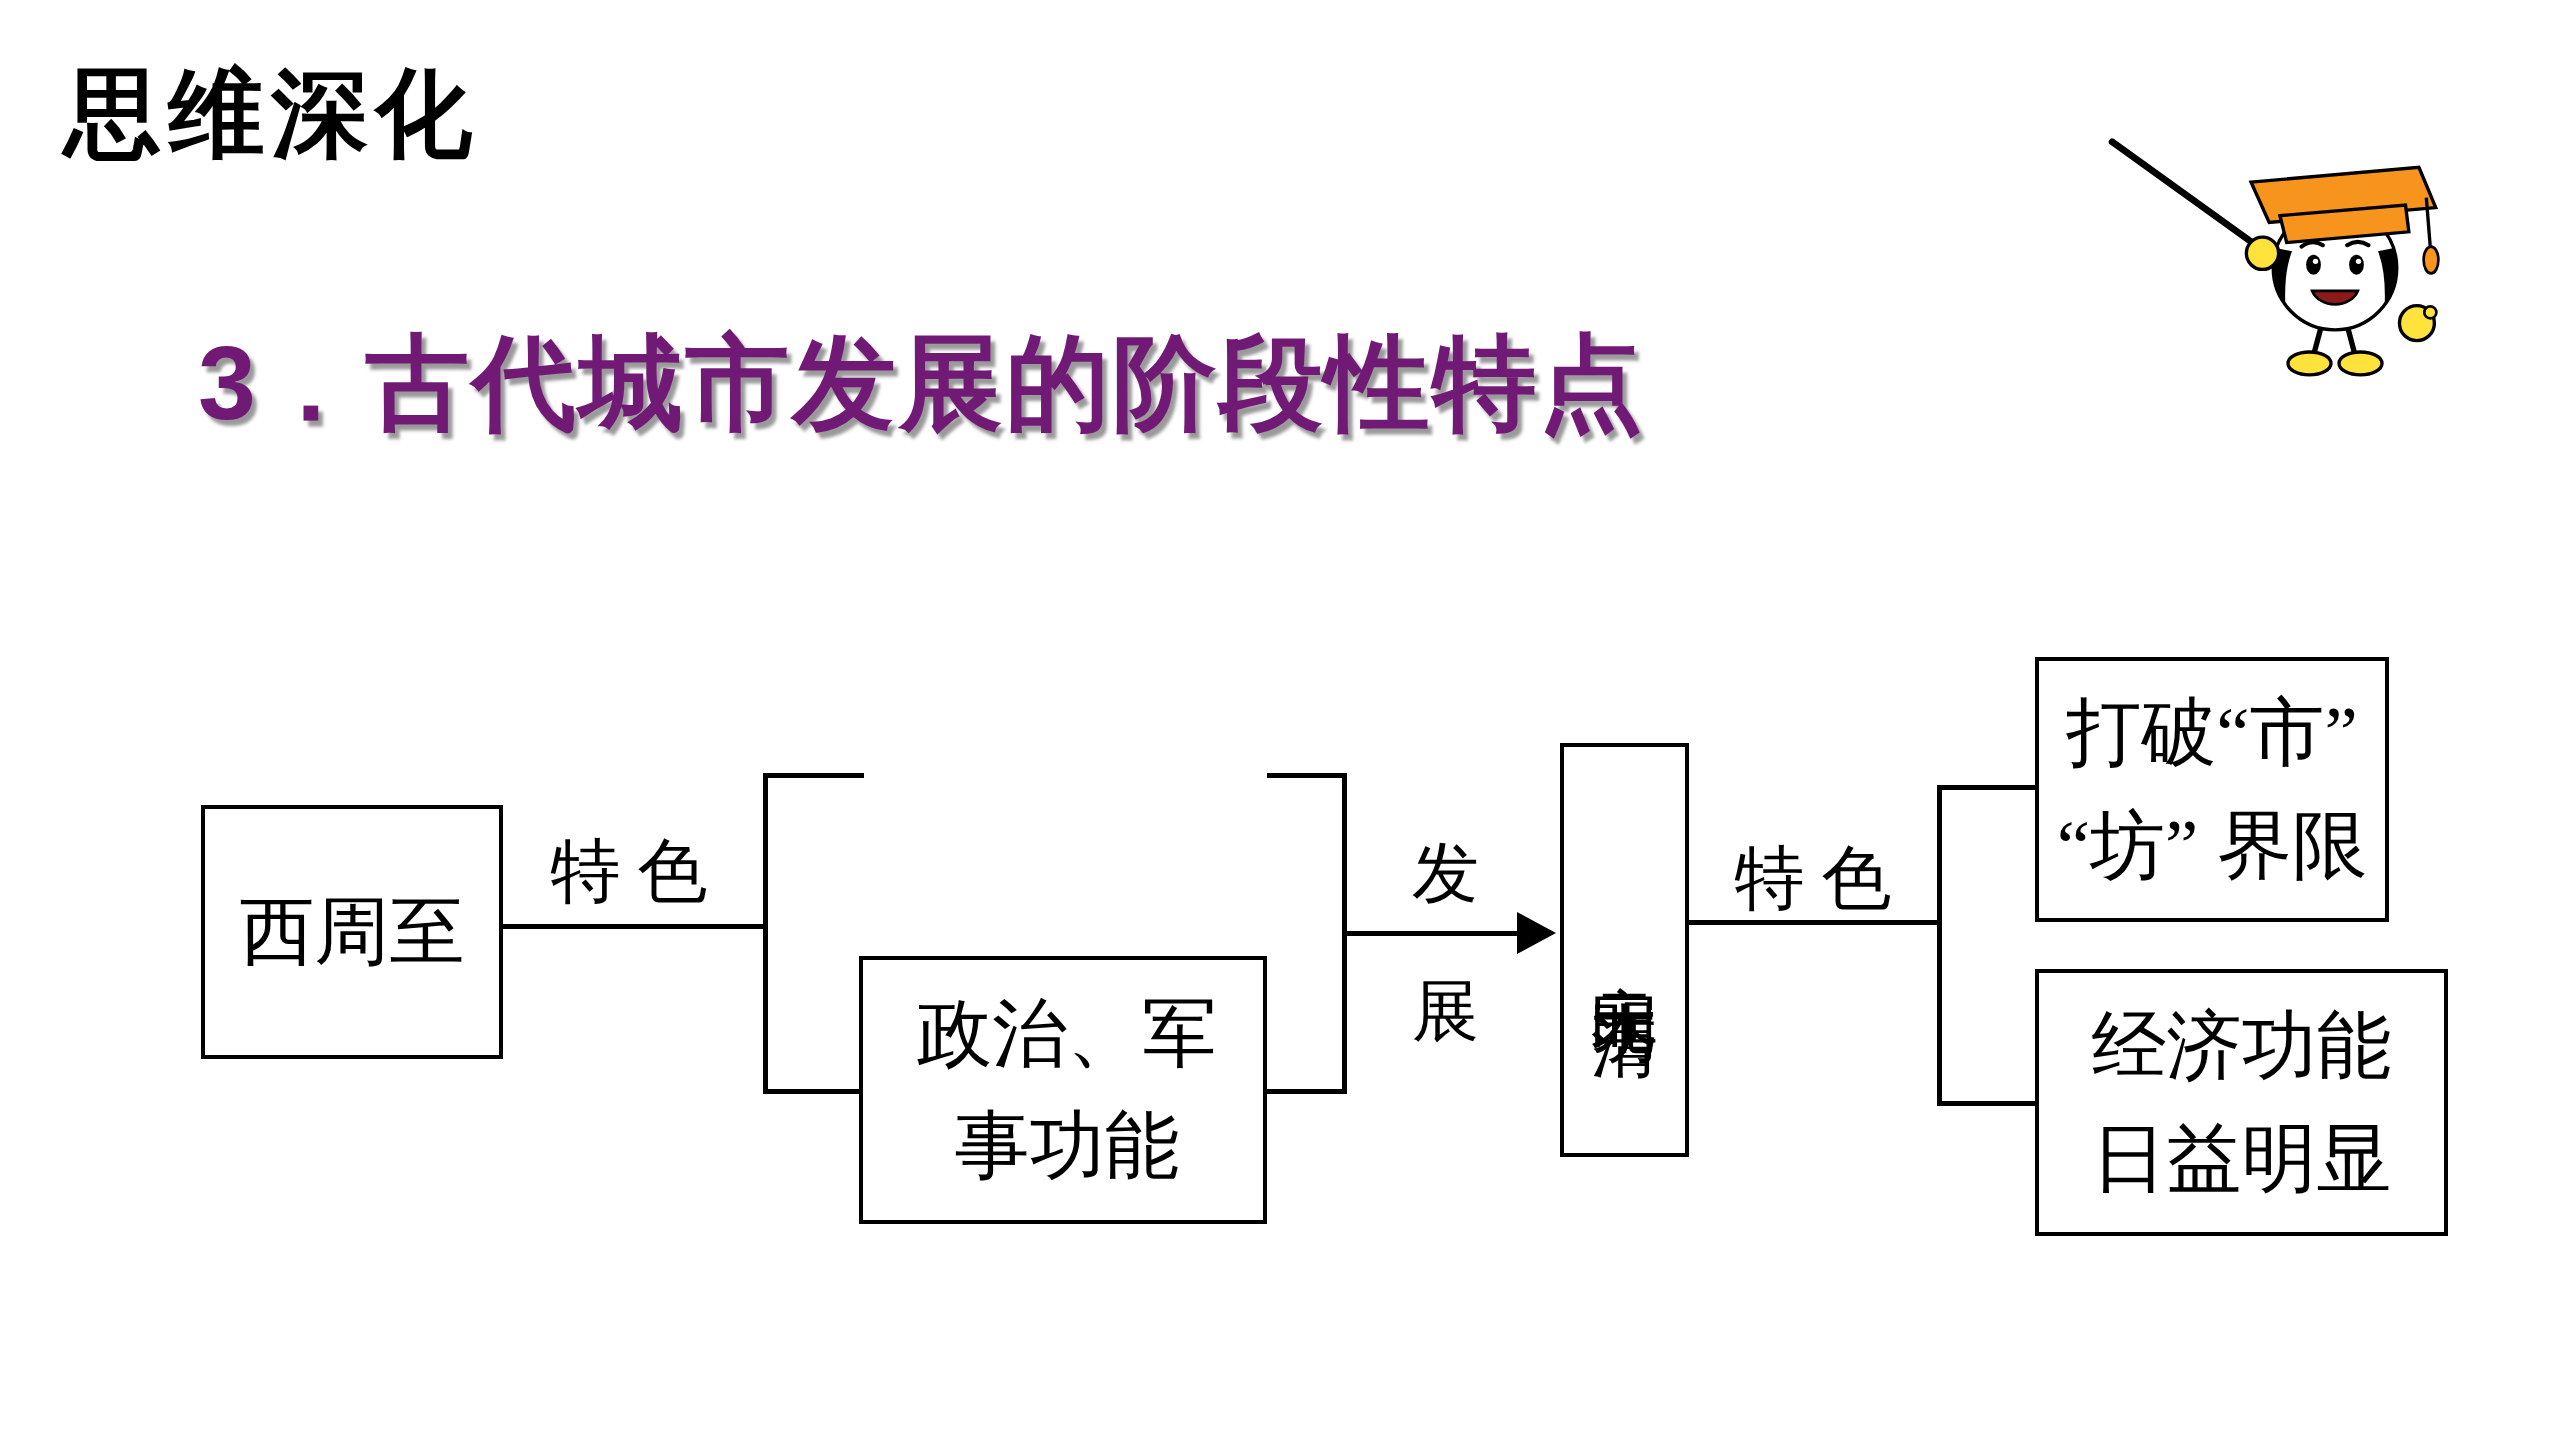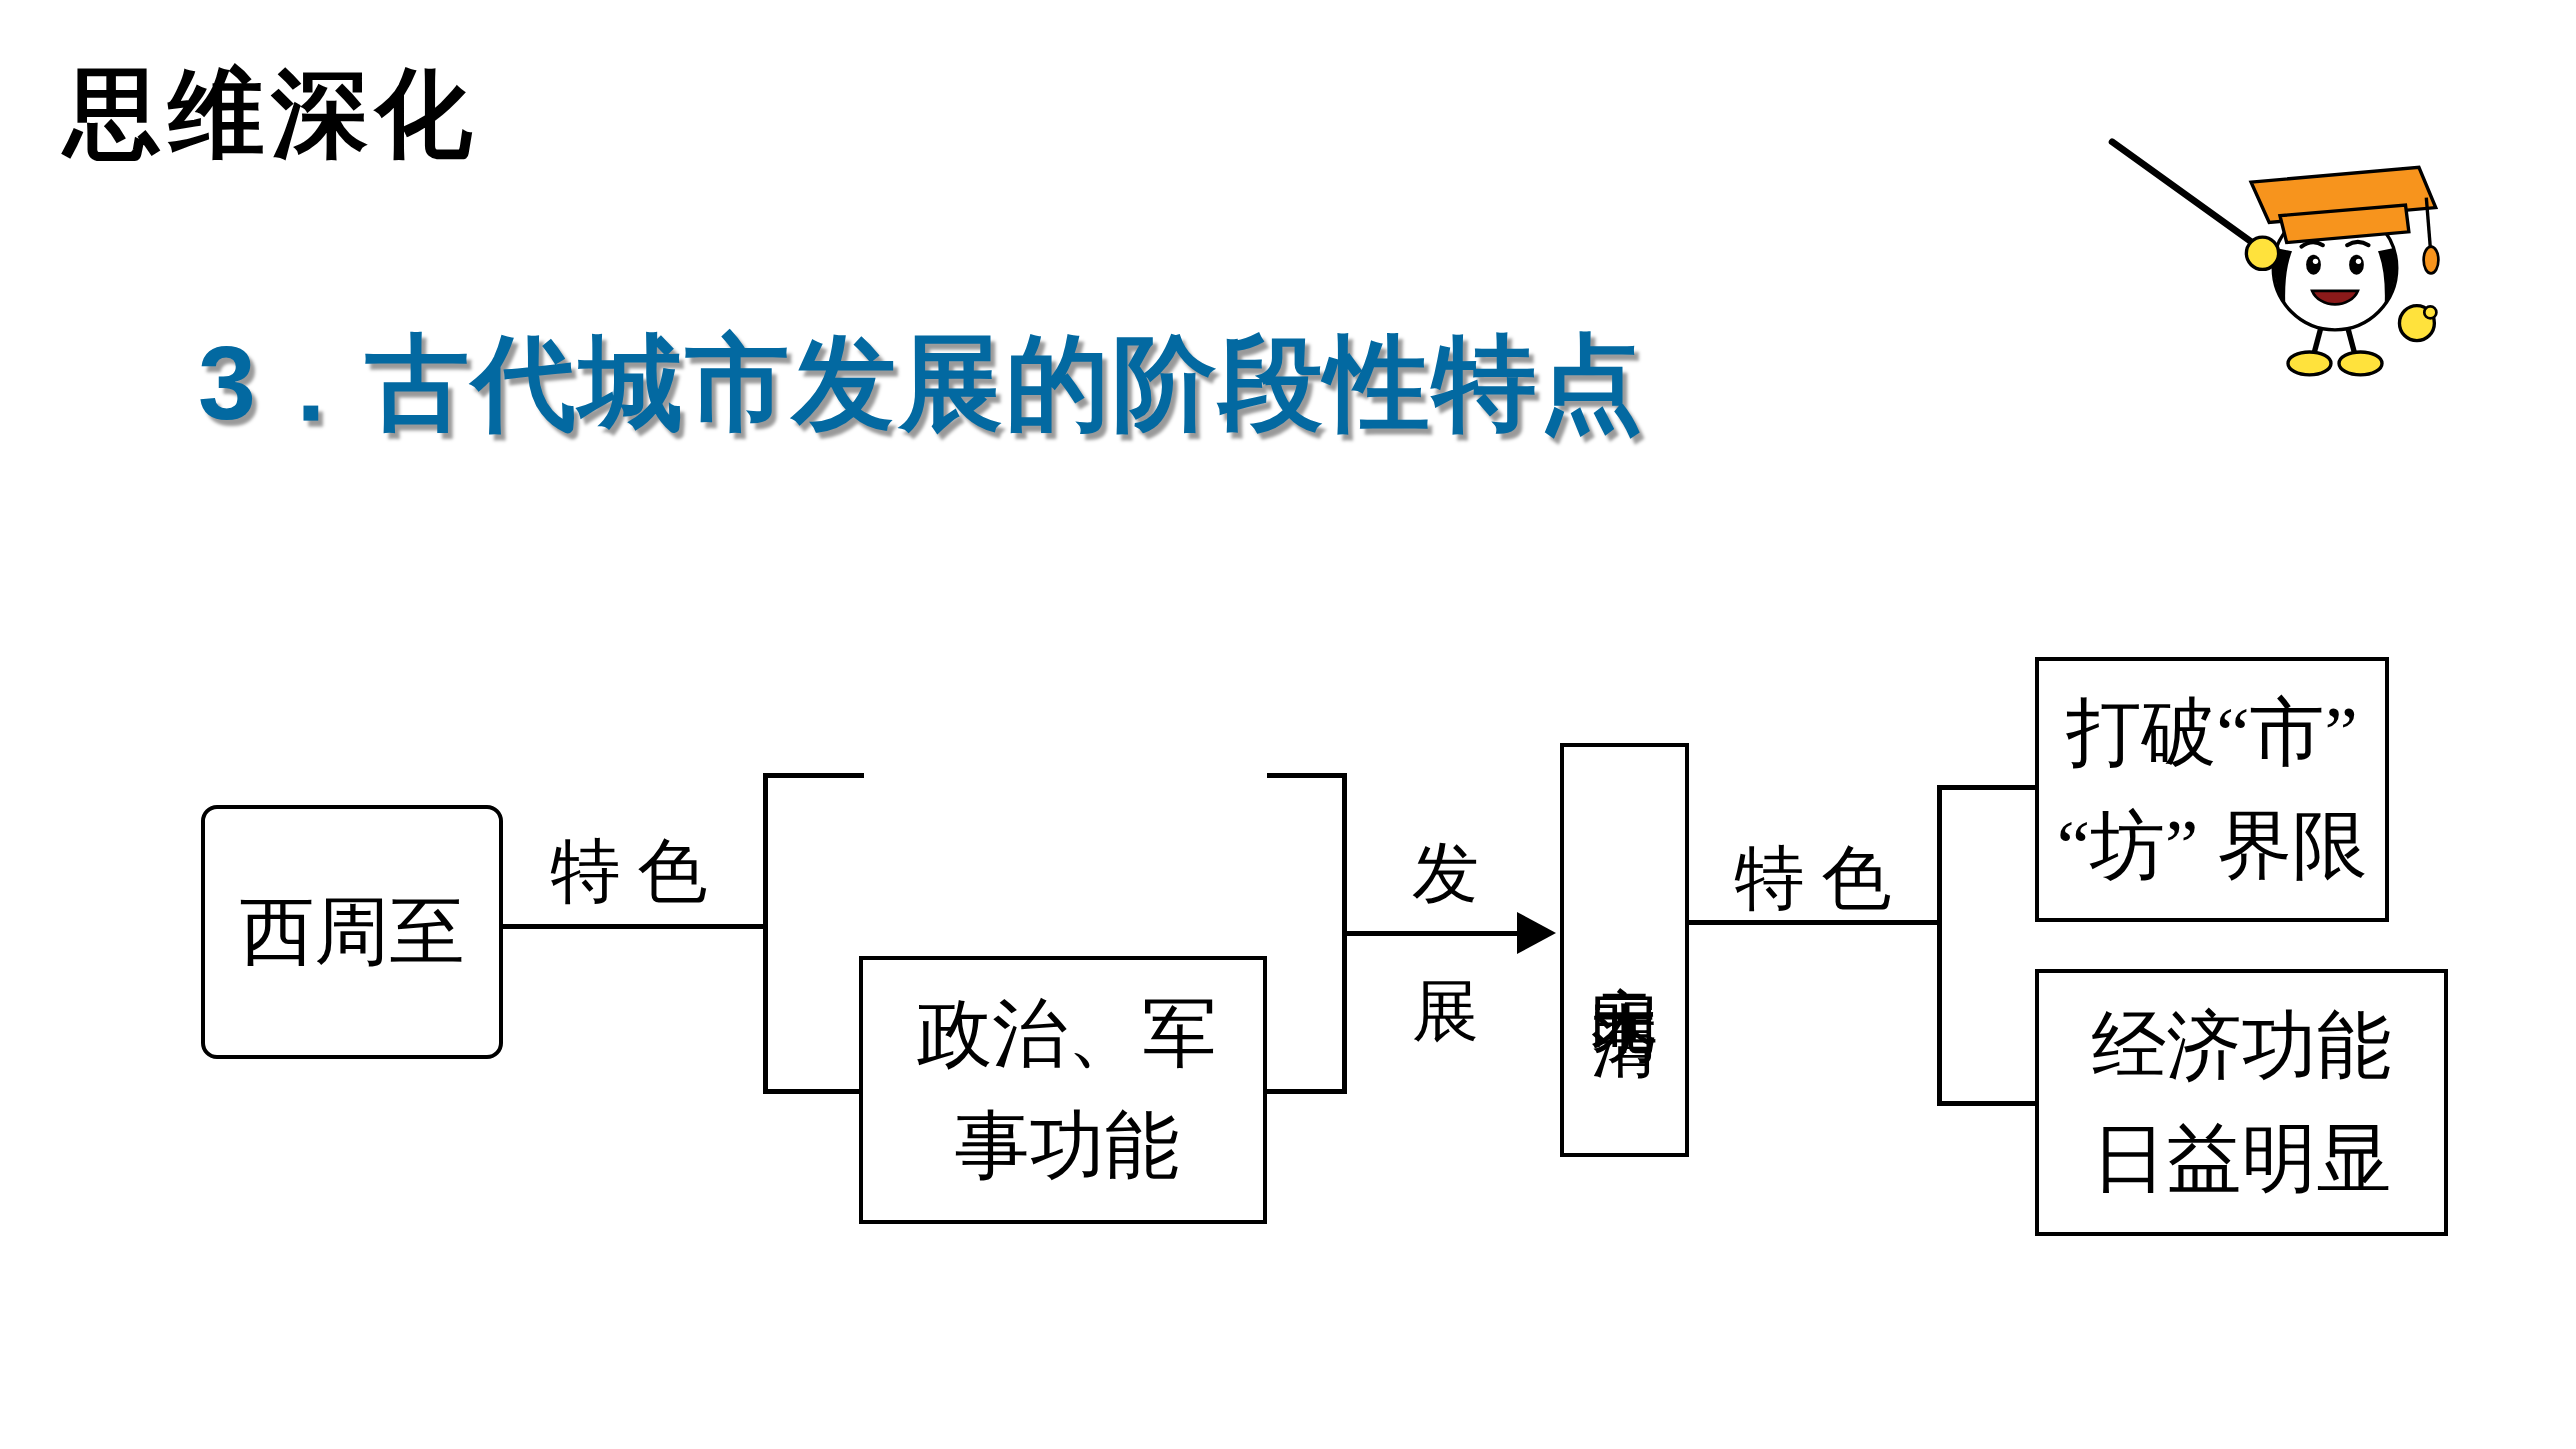--- a/index.html
+++ b/index.html
@@ -20,21 +20,21 @@
     font-family:"Liberation Serif", serif;
     letter-spacing:6.7px;
   }
   .heading{
     position:absolute;
     left:198px; top:315px;
     font-size:104px;
     font-weight:900;
     font-family:"Liberation Sans", sans-serif;
     letter-spacing:2.7px;
-    color:#0369a1;
+    color:#701a75;
     text-shadow:4.7px 6px 3.4px #9a9a9a;
     white-space:nowrap;
   }
   .box{
     position:absolute;
     border:4.7px solid #000;
     background:#fff;
     display:flex;
     flex-direction:column;
     justify-content:center;
@@ -120,21 +120,21 @@
     <circle cx="385" cy="200" r="4" fill="#fff"></circle>
 
     <path d="M316,244 A36,30 0 0 0 384,244 Z" fill="#8B1A1A" stroke="#000" stroke-width="4"></path>
 
     <circle cx="242" cy="188" r="24" fill="#FFE23C" stroke="#000" stroke-width="5"></circle>
 
     <circle cx="472" cy="292" r="26" fill="#FFE23C" stroke="#000" stroke-width="5"></circle>
     <circle cx="492" cy="276" r="9" fill="#FFE23C" stroke="#000" stroke-width="4"></circle>
   </svg>
 
-  <div class="box" style="left:201px;top:805px;width:302px;height:254px;border-radius:16px;">
+  <div class="box" style="left:201px;top:805px;width:302px;height:254px;">
     <div class="bline">西周至</div>
   </div>
 
   <div class="connector-label" style="left:537px;top:825px;width:201px;">特色</div>
   <div class="h-line" style="left:503px;top:924px;width:262px;height:4.7px;"></div>
 
   <div class="v-line" style="left:763px;top:773px;width:4.7px;height:320px;"></div>
   <div class="h-line" style="left:763px;top:773px;width:101px;height:4.7px;"></div>
   <div class="h-line" style="left:763px;top:1089px;width:101px;height:4.7px;"></div>
 

